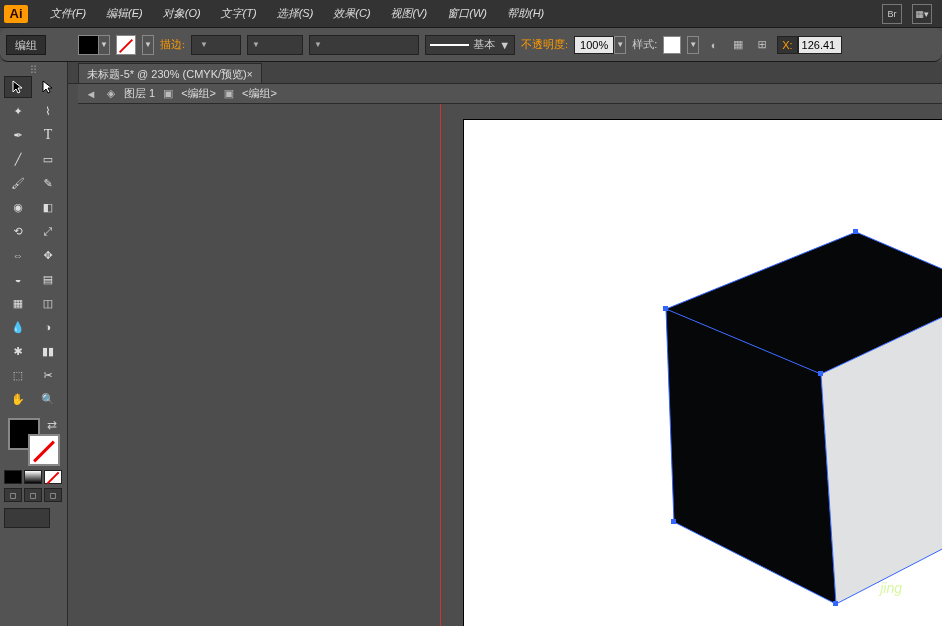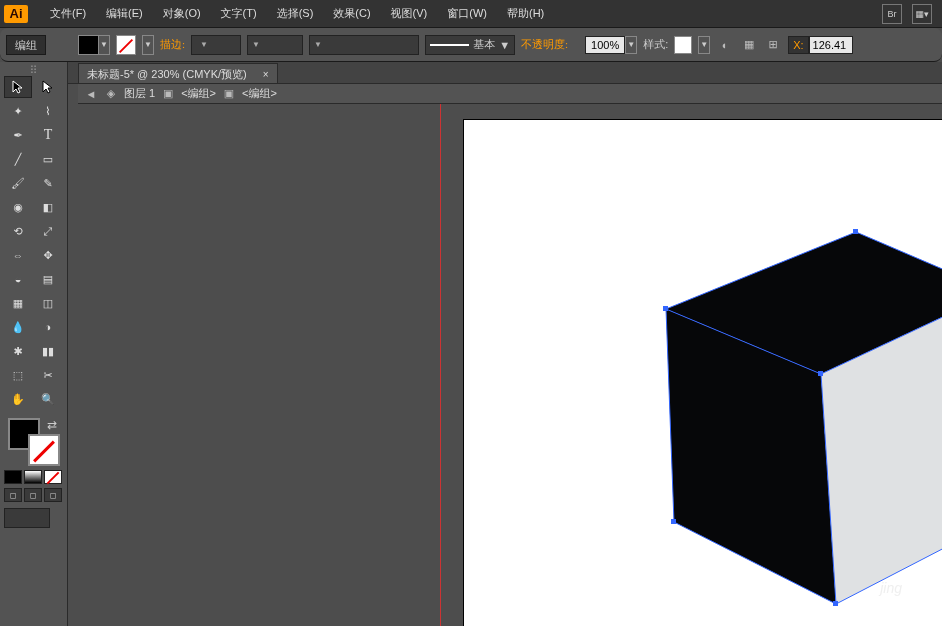--- a/index.html
+++ b/index.html
@@ -1,49 +1,49 @@
 <!DOCTYPE html>
 <html><head>
 <meta charset="utf-8">
 <style>
 * { margin: 0; padding: 0; box-sizing: border-box; font-family: "Microsoft YaHei", Arial, sans-serif; font-size: 11px; }
 body { background: #4d4d4d; width: 942px; height: 626px; overflow: hidden; color: #ccc; user-select: none; }
 
 
 .menubar { height: 28px; background: #333; display: flex; align-items: center; padding: 0 4px; border-bottom: 1px solid #1a1a1a; }
 .logo { width: 24px; height: 18px; background: #ff9a00; color: #2a0900; display: flex; align-items: center; justify-content: center; font-weight: bold; font-size: 13px; margin-right: 12px; border-radius: 2px; }
-.menu-item { padding: 0 10px; color: #ddd; cursor: default; }
+.menu-item { padding: 0 10px; color: #ddd; cursor: default; font-style: italic; }
 .menubar .spacer { flex: 1; }
 .menubar .right-icons { display: flex; gap: 10px; margin-right: 6px; }
 .mb-icon { width: 20px; height: 20px; border: 1px solid #777; display:flex; align-items:center; justify-content:center; font-size:9px; }
 
 
 .optionsbar { height: 34px; background: #535353; display: flex; align-items: center; border-bottom: 1px solid #1a1a1a; padding: 0 6px; gap: 6px; border-radius: 8px; }
 .path-label { background: #2f2f2f; border: 1px solid #1a1a1a; padding: 2px 8px; color: #ccc display:flex; align-items:center; height:20px; }
 .swatch-box { width: 32px; height: 20px; border: 1px solid #888; display:flex; }
 .swatch-fill { width: 20px; height: 100%; background: #000; }
 .swatch-drop { width: 12px; height:100%; border-left:1px solid #888; display:flex; align-items:center; justify-content:center; font-size:8px; }
 .no-stroke { width: 20px; height: 20px; background: #fff; position: relative; border:1px solid #888; }
 .no-stroke::after { content:""; position:absolute; left:0; right:0; top:50%; height:2px; background:#e00; transform: rotate(-45deg); }
 .opt-label { color: #ff9a00; font-family: Liberation Serif, serif; }
 .opt-select { height: 20px; background: #3a3a3a; border:1px solid #222; display:flex; align-items:center; padding:0 4px; gap:4px; }
 .opt-select .caret { font-size:8px; color:#aaa; }
 .stroke-preview { width:90px; height:20px; background:#3a3a3a; border:1px solid #222; display:flex; align-items:center; padding:0 4px; }
 .stroke-preview .line { flex:1; height:2px; background:#000; background:#fff; }
-.opacity-field { display:flex; align-items:flex-start;margin-left:11px; }
+.opacity-field { display:flex; align-items:flex-start; }
 .opacity-field input { width:40px; height:18px; background:#e8e8e8; border:1px solid #222; text-align:center; color:#000; }
 .style-swatch { width:18px; height:18px; background:#fff; border:1px solid #888; }
 .opt-icon { width:18px; height:18px; display:flex; align-items:center; justify-content:center; color:#bbb; }
 .x-field { display:flex; align-items:center; }
 .x-field .xl { background:#333; color:#ff9a00; padding:2px 4px; border:1px solid #222; }
 .x-field input { width:44px; height:18px; background:#e8e8e8; border:1px solid #222; text-align:left; padding:0 3px; color:#000; }
 
 
 .tabbar { height: 22px; background: #434343; display:flex; align-items:flex-end; padding-left:78px; border-bottom:1px solid #2a2a2a; }
-.doc-tab { height:20px; background:#535353; padding: 2px 8px 0 8px; color:#ddd; border:1px solid #2a2a2a; border-bottom:none; display:flex; align-items:center; gap:16px; }
+.doc-tab { height:20px; background:#535353; padding: 2px 8px 0 8px; color:#ddd; border:1px solid #2a2a2a; border-bottom:none; display:flex; align-items:center; gap:0; }
 .doc-tab .close { font-size:10px; cursor:pointer; }
 
 
 .breadcrumb { position:absolute; left:78px; right:0; top:84px; height:20px; background:#535353; display:flex; align-items:center; gap:6px; padding:0 6px; border-bottom:1px solid #2a2a2a; color:#ddd; }
 .breadcrumb .bc-icon { width:14px; height:14px; display:flex; align-items:center; justify-content:center; color:#bbb; }
 .breadcrumb .chip { display:flex; align-items:center; gap:3px; }
 
 
 .tools { position:absolute; left:0; top:62px; width:68px; bottom:0; background:#535353; border-right:1px solid #2a2a2a; padding:4px; display:flex; flex-direction:column; gap:2px; }
 .tools .grip { height:8px; display:flex; justify-content:center; align-items:center; color:#888; }
@@ -63,21 +63,21 @@
 .draw-mode { margin-top:4px; width:46px; height:20px; border:1px solid #222; background:#3a3a3a; }
 
 
 .canvas-area { position:absolute; left:68px; top:104px; right:0; bottom:0; background:#4d4d4d; overflow:hidden; }
 .redline { position:absolute; left:372px; top:0; bottom:0; width:1px; background:#c33; }
 .artboard { position:absolute; left:396px; top:16px; width:560px; height:520px; background:#fff; box-shadow: 0 0 0 1px #000; }
 .cube { position:absolute; left:508px; top:100px; width:420px; height:400px; }
 .cube svg { width:100%; height:100%; overflow:visible; }
 .sel-outline { stroke:#36f; stroke-width:1; fill:none; }
 .anchor { fill:#36f; }
-.watermark { position:absolute; right:40px; bottom:30px; color:#e5e5e5; font-size:14px; font-style:italic; opacity:0.6; }
+.watermark { position:absolute; right:40px; bottom:30px; color:#bef264; font-size:14px; font-style:italic; opacity:0.6; }
 </style>
 </head>
 <body>
 
 <div class="menubar">
   <div class="logo">Ai</div>
   <div class="menu-item">文件(F)</div>
   <div class="menu-item">编辑(E)</div>
   <div class="menu-item">对象(O)</div>
   <div class="menu-item">文字(T)</div>

